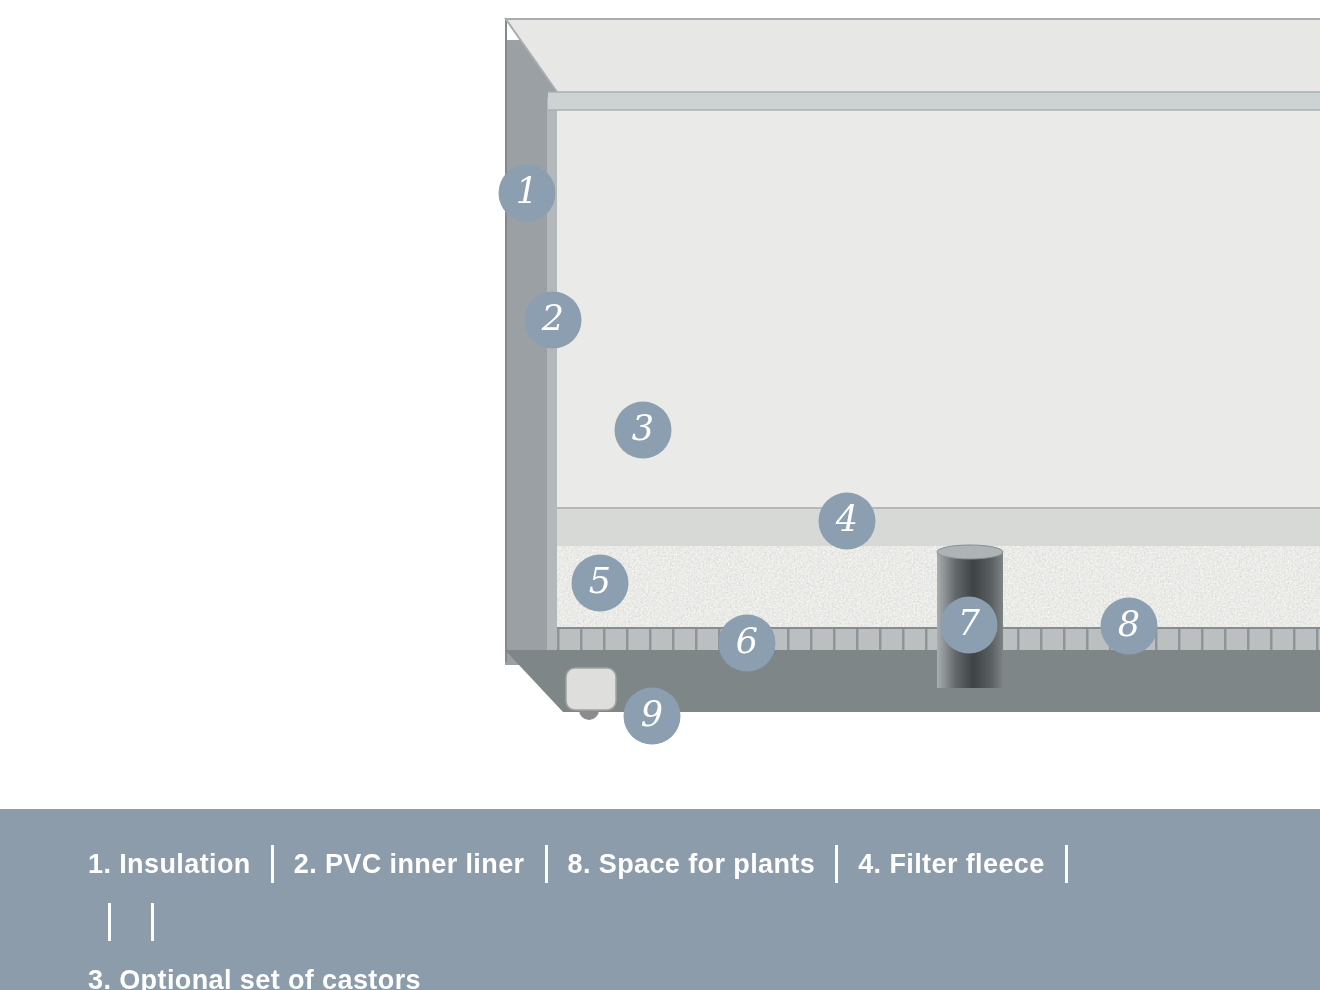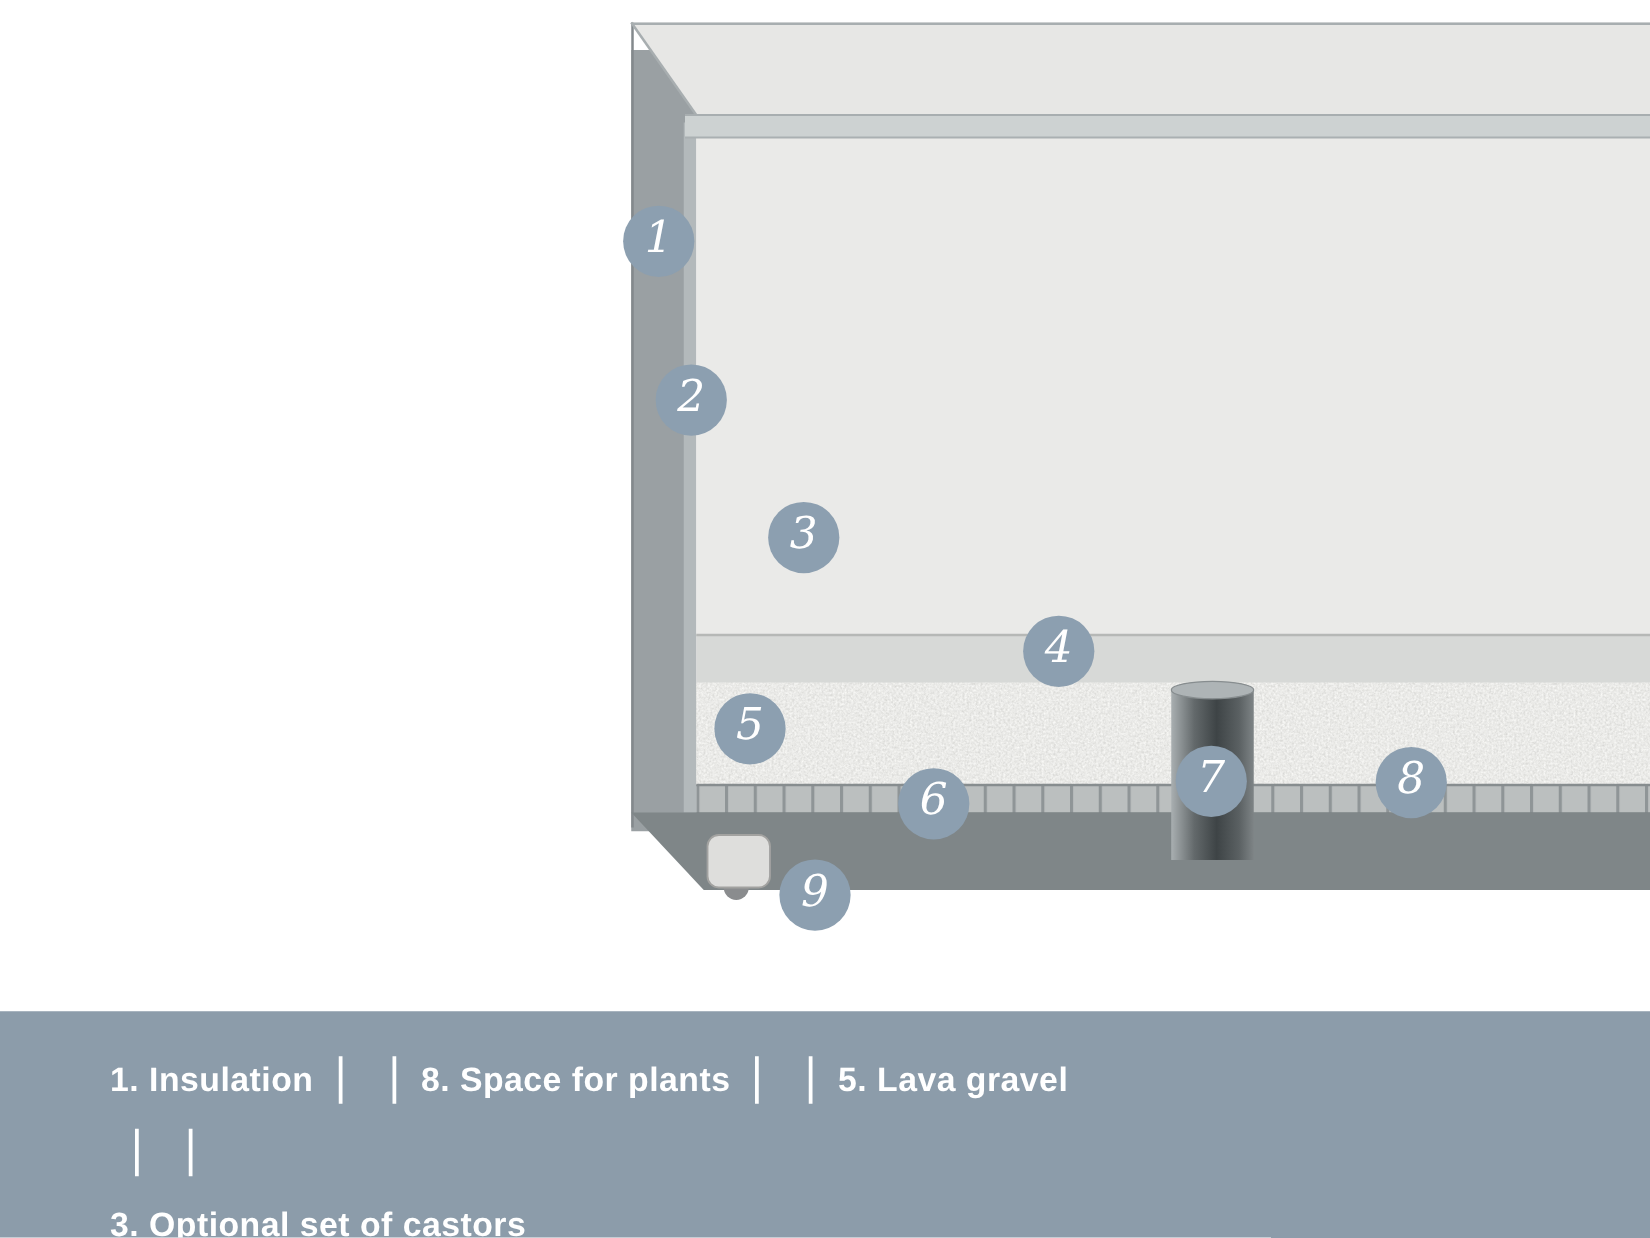--- a/index.html
+++ b/index.html
@@ -137,25 +137,26 @@
       </div>
     <div class="badge" style="left:652px; top:716px;">
         <span class="num">9</span>
       </div>
   </div>
 
   <div class="legend">
     <div class="legend-row">
       <span class="legend-item">1. Insulation</span>
       <span class="legend-divider"></span>
+      <span class="legend-item">2. PVC inner liner</span>
       <span class="legend-divider"></span>
       <span class="legend-item">8. Space for plants</span>
       <span class="legend-divider"></span>
+      <span class="legend-item">4. Filter fleece</span>
       <span class="legend-divider"></span>
-      <span class="legend-item">5. Lava gravel</span>
     </div>
     <div class="legend-row">
       <span class="legend-divider"></span>
       <span class="legend-divider"></span>
     </div>
     <div class="legend-row">
       <span class="legend-item">3. Optional set of castors</span>
     </div>
   </div>
 

